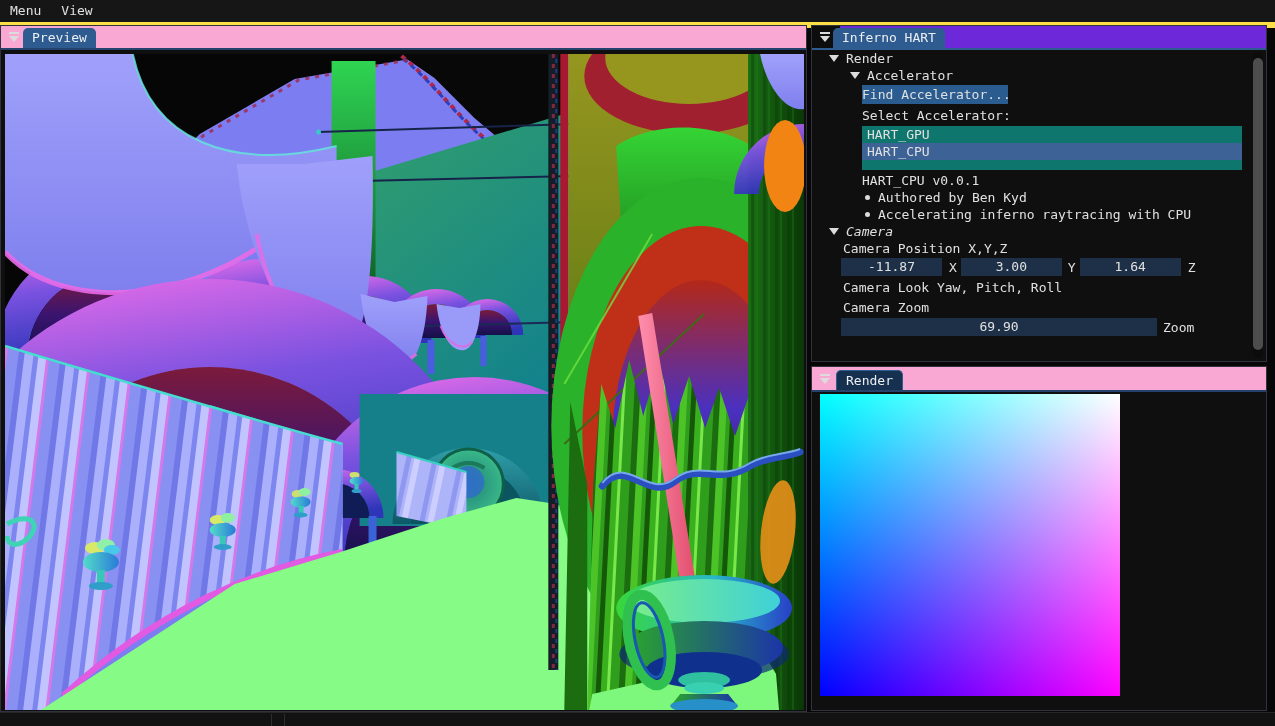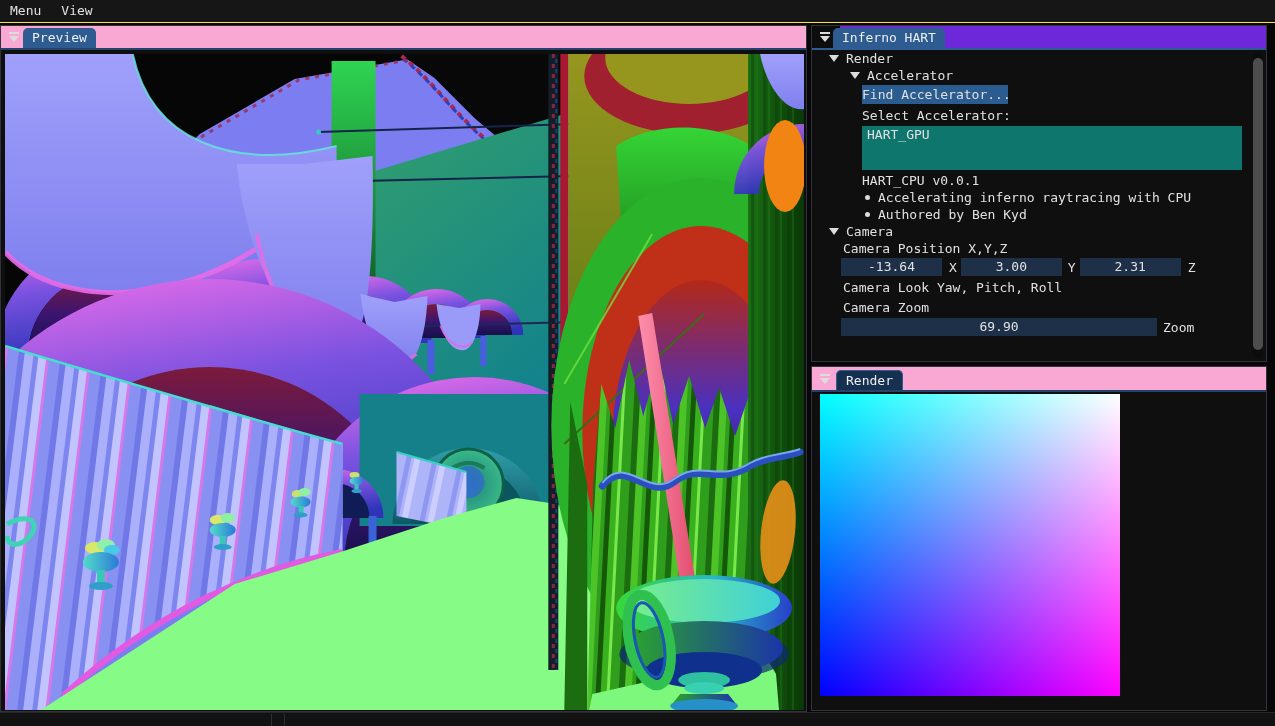--- a/index.html
+++ b/index.html
@@ -1,20 +1,20 @@
 <!DOCTYPE html>
 <html><head>
 <meta charset="utf-8">
 <style>
   html,body{margin:0;padding:0;background:#070708;}
   body{position:relative;width:1275px;height:726px;overflow:hidden;
        font-family:"DejaVu Sans Mono","Liberation Mono",monospace;
        font-size:13px;color:#e0e0e0;-webkit-font-smoothing:none;}
   .menubar{position:absolute;left:0;top:0;width:1275px;height:22px;background:#161616;
-           display:flex;align-items:center;border-bottom:1px solid #fde047;}
+           display:flex;align-items:center;border-bottom:6px solid #fde047;}
   .menu-item{padding:0 10px;height:22px;line-height:22px;cursor:default;}
   .window{position:absolute;background:#0f0f0f;border:1px solid #31323b;box-sizing:border-box;}
   .titlebar{position:relative;height:22px;background:#f9a8d4;}
   .titlebar.focused{background:#6d28d9;}
   .menu-btn-zone{position:absolute;left:0;top:0;width:28px;height:100%;background:#0d0d0d;}
   .collapse-btn{position:absolute;left:8px;top:6px;width:11px;height:11px;cursor:pointer;}
   .collapse-btn::before{content:"";display:block;width:10px;height:2px;background:#dcdcdc;margin-bottom:2px;}
   .collapse-btn::after{content:"";display:block;width:0;height:0;border-left:5px solid transparent;
         border-right:5px solid transparent;border-top:6px solid #dcdcdc;}
   .tab{position:absolute;top:2px;height:20px;line-height:20px;padding:0 9px;
@@ -346,44 +346,45 @@
       <span class="caret"></span>
       <span>Accelerator</span>
     </div>
 
     <div class="imgui-btn">Find Accelerator...</div>
 
     <div class="lrow" style="margin-left:50px;">Select Accelerator:</div>
 
     <div class="listbox">
       <div class="list-item">HART_GPU</div>
+      <div class="list-item selected">HART_CPU</div>
     </div>
 
     <div class="lrow" style="margin-left:50px;margin-top:2px;">HART_CPU v0.0.1</div>
     <div class="bullet-row">
       <span class="bullet"></span>
-      <span>Accelerating inferno raytracing with CPU</span>
+      <span>Authored by Ben Kyd</span>
     </div>
     <div class="bullet-row">
       <span class="bullet"></span>
-      <span>Authored by Ben Kyd</span>
-    </div>
-
-    <div class="trow" style="margin-left:17px;">
+      <span>Accelerating inferno raytracing with CPU</span>
+    </div>
+
+    <div class="trow" style="margin-left:17px;font-style:italic;">
       <span class="caret"></span>
       <span>Camera</span>
     </div>
 
     <div class="lrow" style="margin-left:31px;">Camera Position X,Y,Z</div>
     <div class="frow" style="margin-left:29px;">
-      <div class="dragbox w101">-13.64</div>
+      <div class="dragbox w101">-11.87</div>
       <span style="margin:0 4px 0 7px;">X</span>
       <div class="dragbox w101">3.00</div>
       <span style="margin:0 4px 0 6px;">Y</span>
-      <div class="dragbox w101">2.31</div>
+      <div class="dragbox w101">1.64</div>
       <span style="margin:0 0 0 7px;">Z</span>
     </div>
 
     <div class="lrow" style="margin-left:31px;margin-top:3px;">Camera Look Yaw, Pitch, Roll</div>
 
     <div class="lrow" style="margin-left:31px;margin-top:3px;">Camera Zoom</div>
     <div class="frow" style="margin-left:29px;margin-top:2px;">
       <div class="dragbox w300">69.90</div>
       <span style="margin:0 0 0 6px;">Zoom</span>
     </div>

